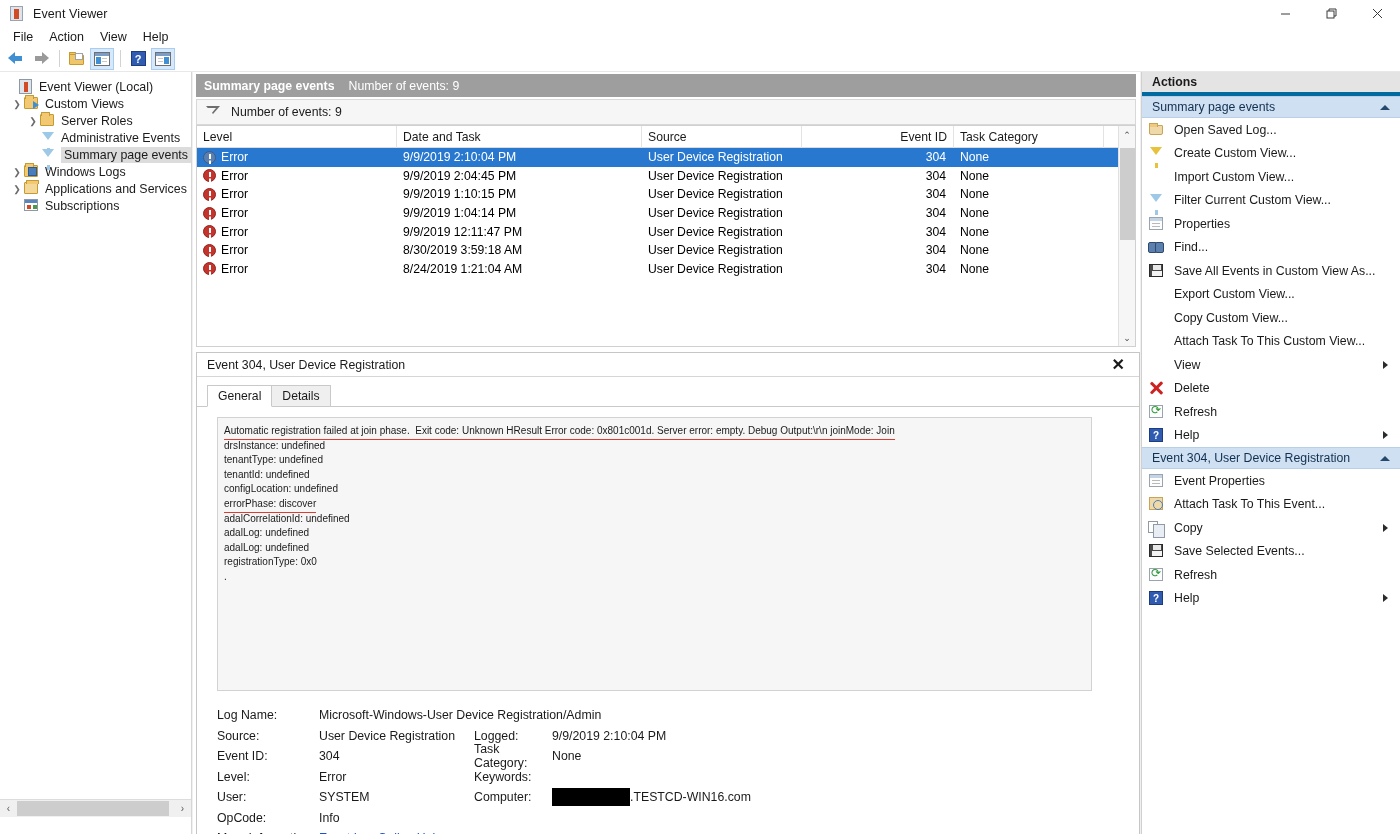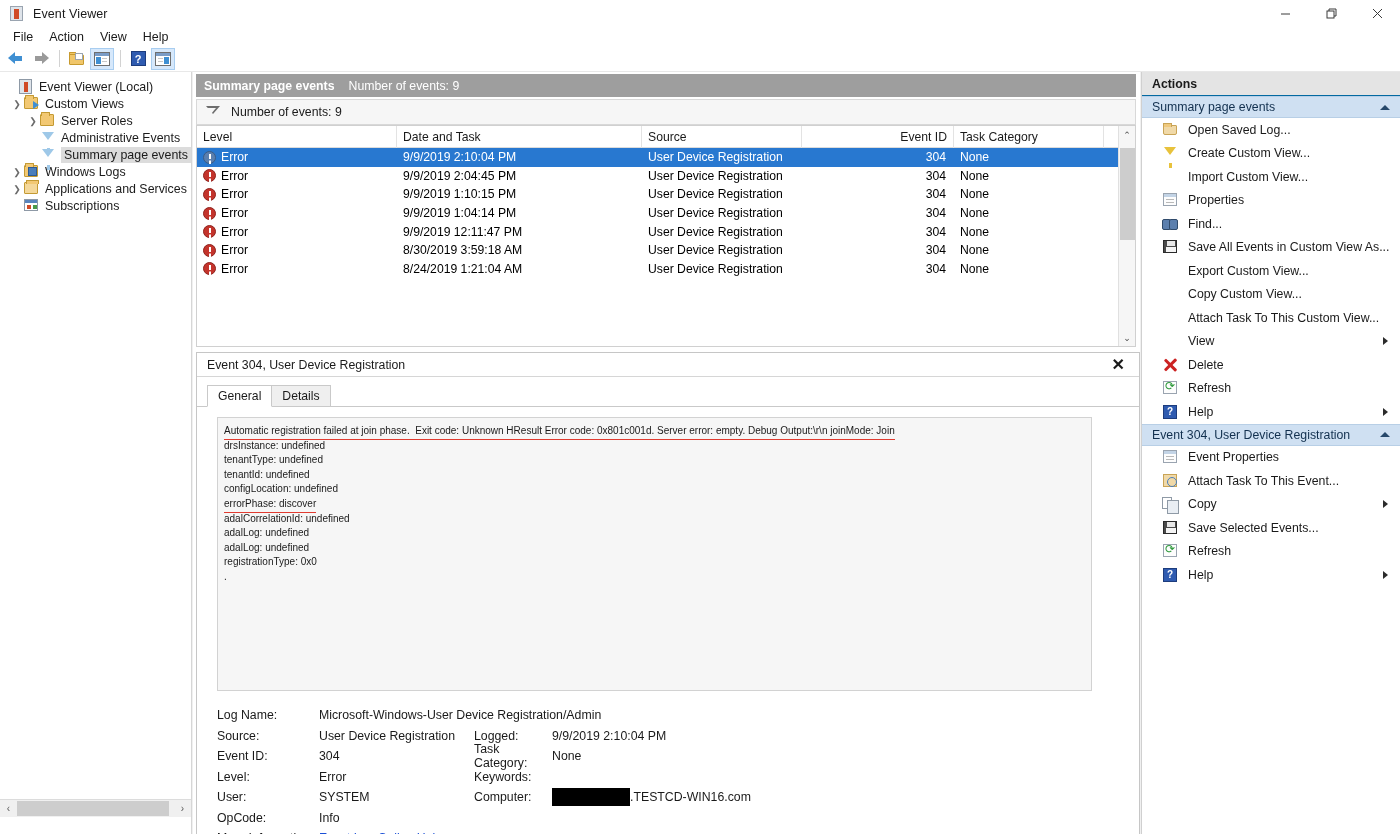--- a/index.html
+++ b/index.html
@@ -246,30 +246,30 @@
   .link { color: #1a4fd6; text-decoration: underline; font-size: 12.3px; }
 
   
   .actions {
     position: absolute; left: 1141px; top: 0; width: 259px; height: 762px;
     background: #ffffff; border-left: 1px solid #d0d0d0;
   }
   .act-title {
     height: 24px; background: #e4e4e4; display: flex; align-items: center;
     padding-left: 10px; font-weight: bold; font-size: 12.3px; color: #1a1a1a;
-    border-bottom: 1px solid #0369a1;
+    border-bottom: 4px solid #0369a1;
   }
   .act-group {
     height: 22px; background: #cfe0f2; display: flex; align-items: center;
     justify-content: space-between; padding: 0 10px 0 10px; font-size: 12.3px; color: #12304f;
     border-top: 1px solid #b8cfe6; border-bottom: 1px solid #b8cfe6;
   }
   .caret-up { width:0;height:0;border-left:5px solid transparent;border-right:5px solid transparent;border-bottom:5px solid #26486b; }
   .act-item {
-    height: 23.5px; display: flex; align-items: center; padding-left: 20px; font-size: 12.3px;
+    height: 23.5px; display: flex; align-items: center; padding-left: 6px; font-size: 12.3px;
     color: #1a1a1a; position: relative;
   }
   .act-item .aico { width: 17px; height: 16px; flex: none; margin-right: 9px; position: relative; }
   .act-item .sub {
     position: absolute; right: 12px; width:0;height:0;
     border-top:4px solid transparent;border-bottom:4px solid transparent;border-left:5px solid #2b2b2b;
   }
 
   
   .a-openlog { position:absolute; left:1px; top:3px; width:14px; height:10px; background:#f0d9a8; border:1px solid #c9a456; border-radius:1px 1px 2px 2px; }
@@ -668,20 +668,26 @@
             <span class="a-funnel-y"></span>
           </span>
         <span>Create Custom View...</span>
       </div>
       <div class="act-item">
         <span class="aico"></span>
         <span>Import Custom View...</span>
       </div>
       <div class="act-item">
         <span class="aico">
+            <span class="a-funnel-b"></span>
+          </span>
+        <span>Filter Current Custom View...</span>
+      </div>
+      <div class="act-item">
+        <span class="aico">
             <span class="a-props"></span>
           </span>
         <span>Properties</span>
       </div>
       <div class="act-item">
         <span class="aico">
             <span class="a-find"></span>
           </span>
         <span>Find...</span>
       </div>

